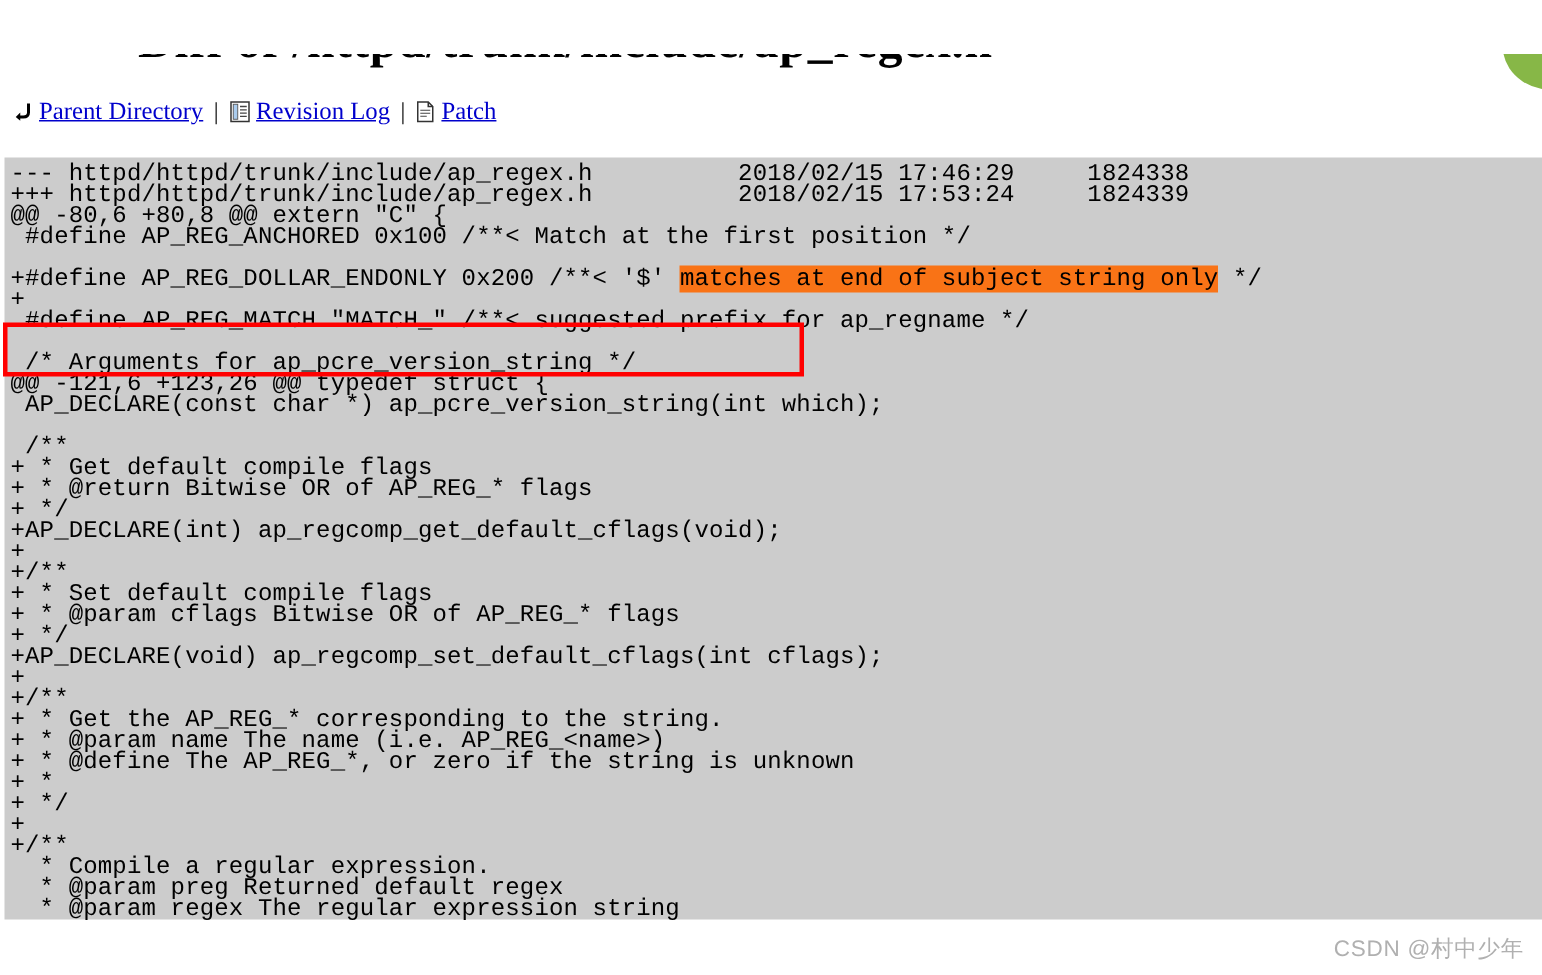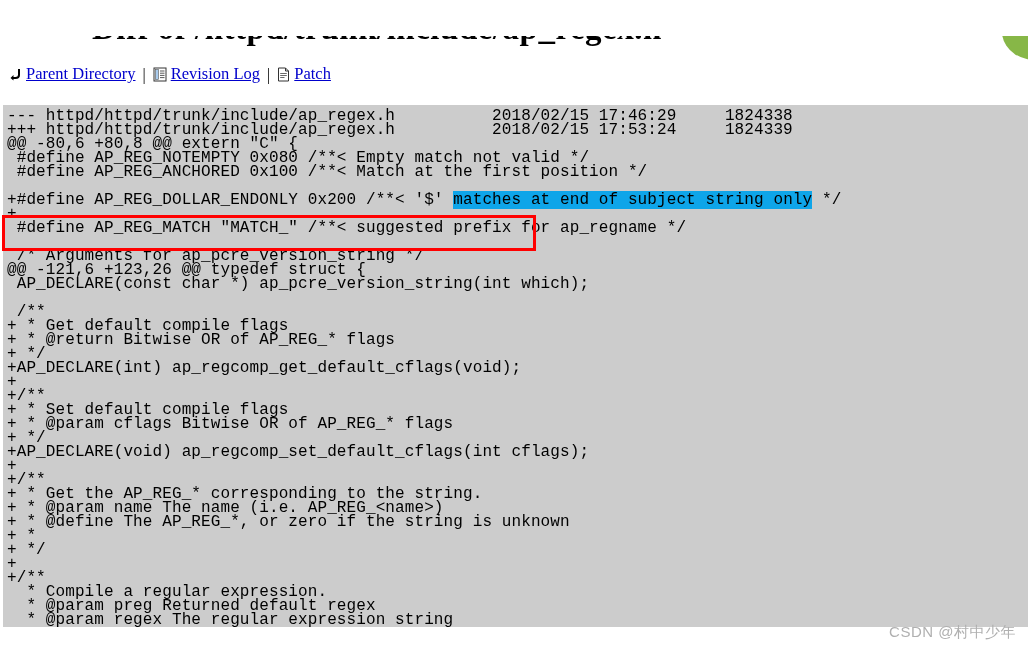--- a/index.html
+++ b/index.html
@@ -209,21 +209,21 @@
     font-size: 16px;
     line-height: 14px;
     height: 14px;
     color: #000000;
     white-space: pre;
     padding-left: 4px;
     letter-spacing: 0.1px;
   }
   .dline.blank { color: transparent; }
   .hl-sel {
-    background: #0ea5e9;
+    background: #f97316;
     font-family: Liberation Mono, monospace;
   }
 
   
   .red-box {
     position: absolute;
     left: 2px;
     top: 110px;
     width: 534px;
     height: 36px;
@@ -330,21 +330,20 @@
       </span>
       <a href="#">Patch</a>
     </span>
   </div>
 
   <div class="diff-wrap">
     <div class="diff-block" id="diff-block">
         <div class="dline">--- httpd/httpd/trunk/include/ap_regex.h          2018/02/15 17:46:29     1824338</div>
         <div class="dline">+++ httpd/httpd/trunk/include/ap_regex.h          2018/02/15 17:53:24     1824339</div>
         <div class="dline">@@ -80,6 +80,8 @@ extern "C" {</div>
-        <div class="dline"> #define AP_REG_NOTEMPTY 0x080 /**&lt; Empty match not valid */</div>
         <div class="dline"> #define AP_REG_ANCHORED 0x100 /**&lt; Match at the first position */</div>
         <div class="dline blank"> </div>
         <div class="dline"><span>+#define AP_REG_DOLLAR_ENDONLY 0x200 /**&lt; '$' </span><span class="hl-sel">matches at end of subject string only</span><span> */</span></div>
         <div class="dline">+</div>
         <div class="dline"> #define AP_REG_MATCH "MATCH_" /**&lt; suggested prefix for ap_regname */</div>
         <div class="dline blank"> </div>
         <div class="dline"> /* Arguments for ap_pcre_version_string */</div>
         <div class="dline">@@ -121,6 +123,26 @@ typedef struct {</div>
         <div class="dline"> AP_DECLARE(const char *) ap_pcre_version_string(int which);</div>
         <div class="dline blank"> </div>

